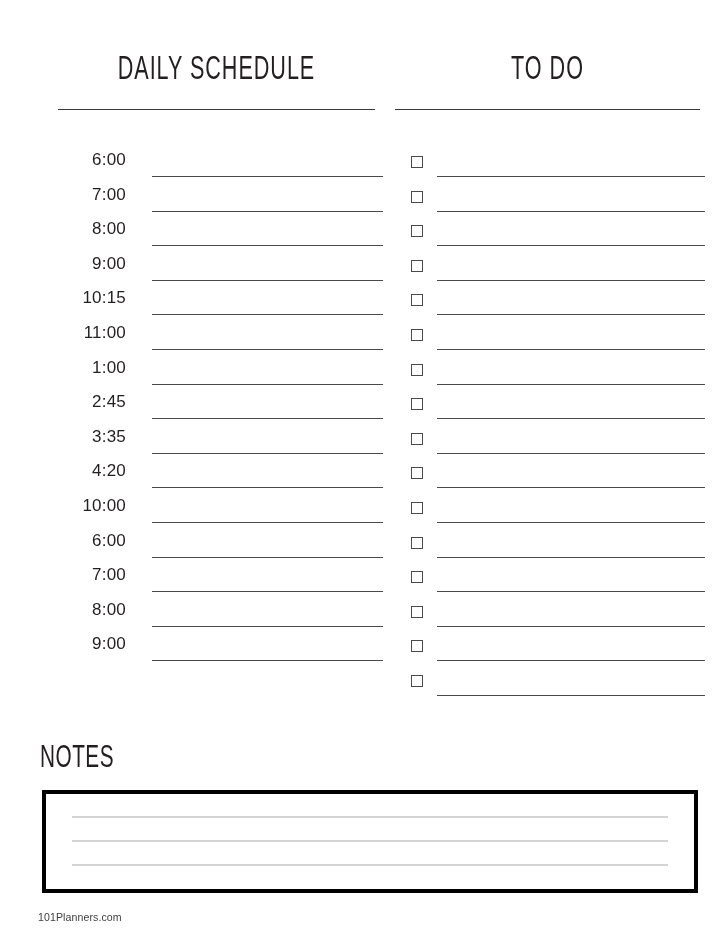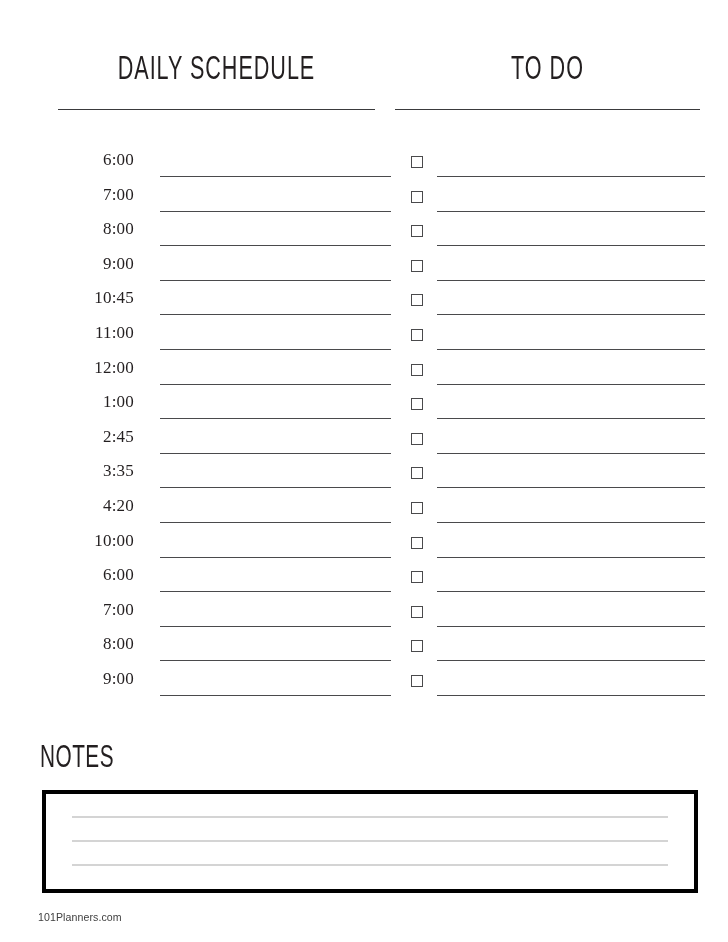--- a/index.html
+++ b/index.html
@@ -49,24 +49,23 @@
     left: 0;
     right: 0;
     bottom: 0;
     height: 0;
     border-top: 1.6px solid #3a3a3c;
   }
 
   
   .schedule {
     position: absolute;
-    left: 16px;
+    left: 8px;
     top: 150px;
     width: 380px;
-    font-family: Liberation Serif, serif;
   }
   .sched-row {
     position: relative;
     height: 34.6px;
   }
   .sched-time {
     position: absolute;
     left: 0;
     top: 0;
     width: 118px;
@@ -189,29 +188,25 @@
       </div>
       <div class="sched-row">
         <div class="sched-time">8:00</div>
         <div class="sched-line"></div>
       </div>
       <div class="sched-row">
         <div class="sched-time">9:00</div>
         <div class="sched-line"></div>
       </div>
       <div class="sched-row">
-        <div class="sched-time">10:45</div>
+        <div class="sched-time">10:15</div>
         <div class="sched-line"></div>
       </div>
       <div class="sched-row">
         <div class="sched-time">11:00</div>
-        <div class="sched-line"></div>
-      </div>
-      <div class="sched-row">
-        <div class="sched-time">12:00</div>
         <div class="sched-line"></div>
       </div>
       <div class="sched-row">
         <div class="sched-time">1:00</div>
         <div class="sched-line"></div>
       </div>
       <div class="sched-row">
         <div class="sched-time">2:45</div>
         <div class="sched-line"></div>
       </div>

